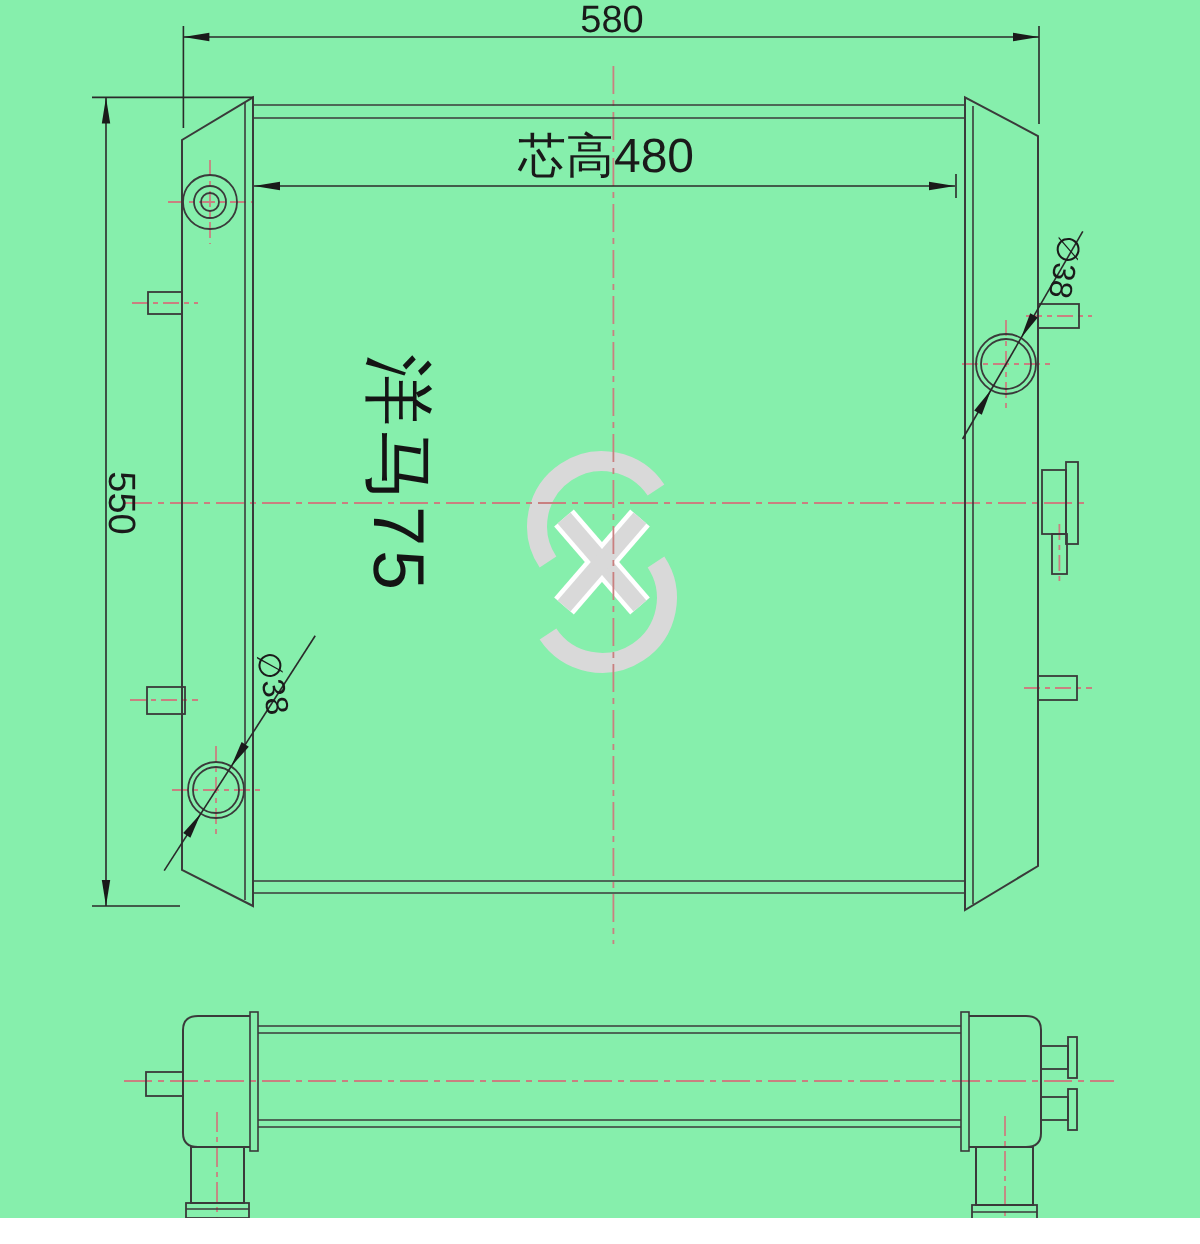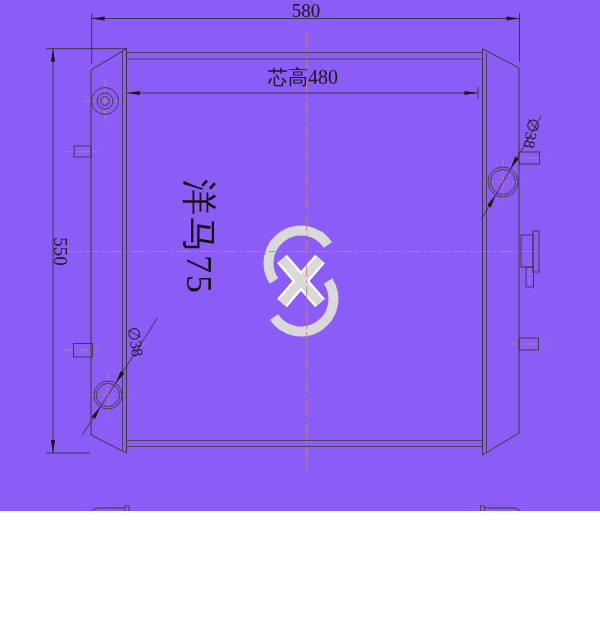--- a/index.html
+++ b/index.html
@@ -1,23 +1,23 @@
 <!DOCTYPE html>
 <html><head>
 <meta charset="utf-8">
 <style>
   html,body{margin:0;padding:0;background:#ffffff;}
   .canvas{
-    position:relative;width:600px;height:511px;background:#8b5cf6;overflow:hidden;
-    font-family:Liberation Serif, serif;color:#1a1a1a;
+    position:relative;width:600px;height:609px;background:#86efac;overflow:hidden;
+    font-family:Liberation Sans, sans-serif;color:#1a1a1a;
   }
   .canvas svg{position:absolute;left:0;top:0;}
   .label{position:absolute;text-align:center;white-space:nowrap;line-height:1;color:#1a1a1a;}
   .lbl-580{left:266px;top:1px;width:80px;font-size:19px;}
-  .lbl-480{left:248px;top:67px;width:110px;font-size:20px;}
+  .lbl-480{left:248px;top:67px;width:110px;font-size:24px;}
   .lbl-550{left:36px;top:242px;width:48px;height:19px;font-size:19px;transform:rotate(90deg);}
   .lbl-model{left:116px;top:217px;width:162px;height:40px;font-size:36px;letter-spacing:2px;transform:rotate(90deg);color:#141414;}
   .lbl-dia-tr{left:508px;top:124px;width:44px;height:18px;font-size:16px;transform:rotate(100deg);}
   .lbl-dia-bl{left:112px;top:333px;width:44px;height:18px;font-size:16px;transform:rotate(80deg);}
 </style>
 </head>
 <body>
 
 <div class="canvas">
 

